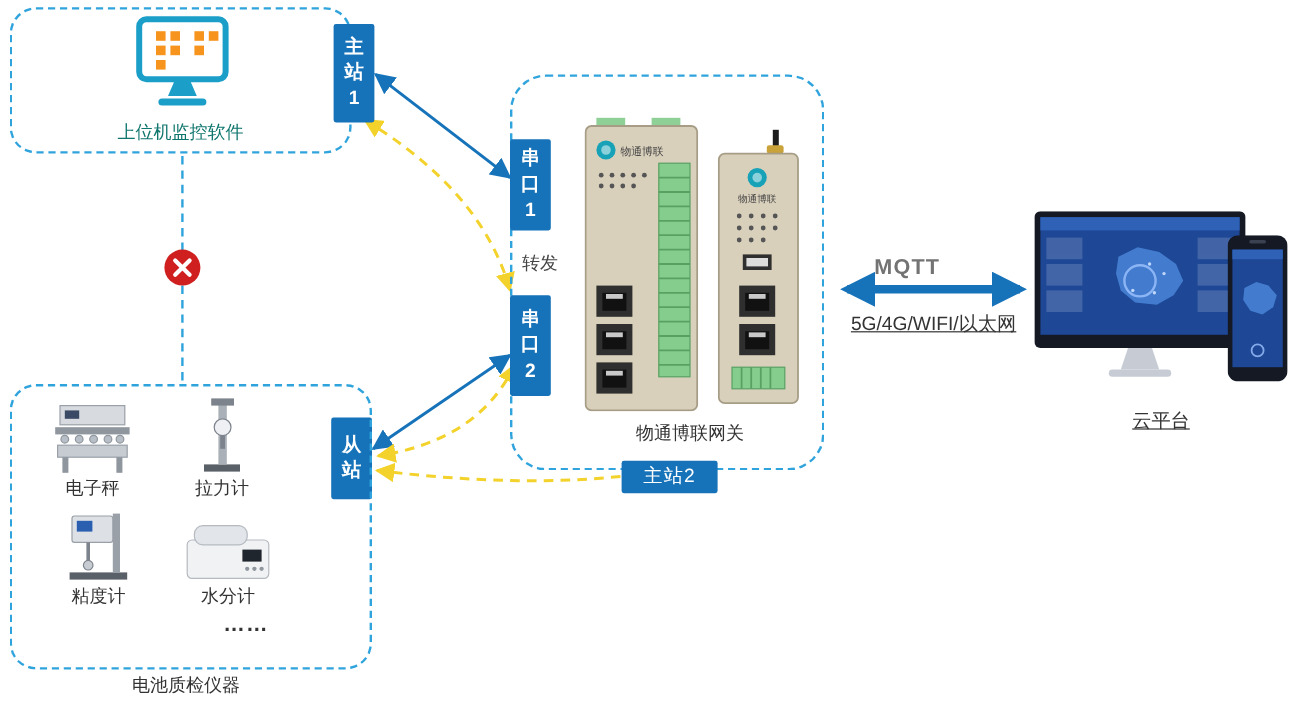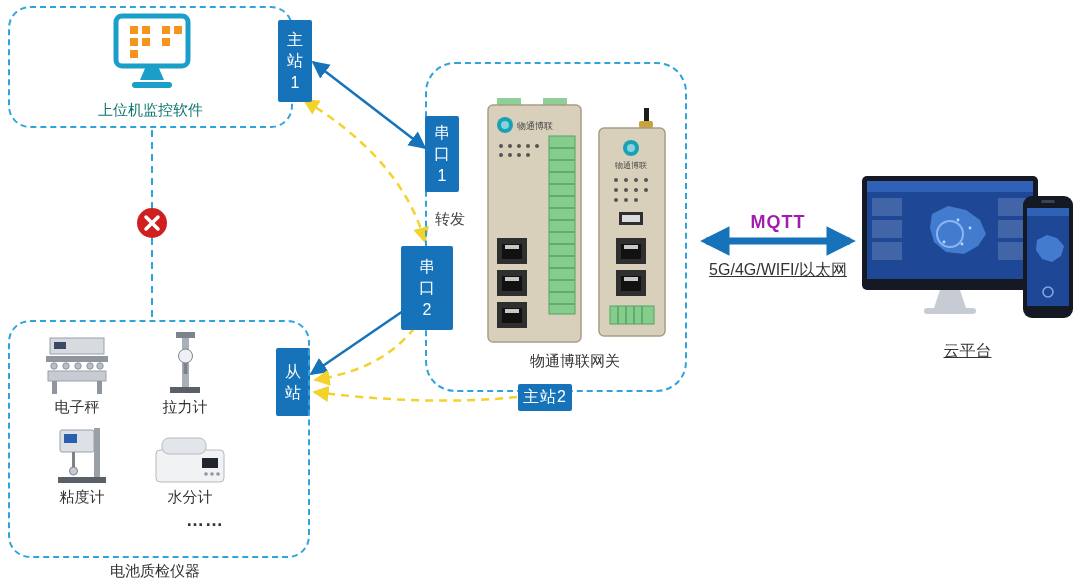--- a/index.html
+++ b/index.html
@@ -2,21 +2,21 @@
 <html><head>
 <meta charset="utf-8">
 <style>
   * { margin:0; padding:0; box-sizing:border-box; }
   body { font-family:"Liberation Sans","DejaVu Sans",sans-serif; background:#fff; }
   .canvas { position:relative; width:1080px; height:584px; background:#fff; overflow:hidden; }
   .abs { position:absolute; }
   .dashed-box { position:absolute; border:2px dashed #2fa3dc; border-radius:22px; background:transparent; }
   .bluebox { position:absolute; background:#1673b9; color:#fff; display:flex; align-items:center; justify-content:center;
              text-align:center; font-size:16px; border-radius:2px; }
-  .vtext { width:1.1em; line-height:1.32; word-break:break-all; text-align:center; }
+  .vtext { width:1.1em; line-height:1.32; word-break:break-all; text-align:center;font-weight:bold; }
   .lbl { position:absolute; color:#333; font-size:15px; text-align:center; }
   .lbl.big { font-size:18px; font-weight:bold; letter-spacing:1px; }
   .lbl.mid { font-size:16px;text-decoration:underline; }
   .caption { position:absolute; width:100%; bottom:6px; text-align:center; color:#0f766e; font-size:15px; }
   svg { display:block; }
 </style>
 </head>
 <body>
 
 <div class="canvas">
@@ -79,25 +79,25 @@
   </div>
 
   <div class="dashed-box" style="left:425px;top:62px;width:262px;height:330px;border-radius:30px"></div>
 
   <div class="bluebox" style="left:425px;top:116px;width:34px;height:76px">
     <div class="vtext">串口1</div>
   </div>
 
   <div class="lbl" style="left:427px;top:210px;width:46px;color:#444">转发</div>
 
-  <div class="bluebox" style="left:401px;top:246px;width:52px;height:84px">
+  <div class="bluebox" style="left:425px;top:246px;width:34px;height:84px">
     <div class="vtext">串口2</div>
   </div>
 
-  <div class="bluebox" style="left:518px;top:384px;width:54px;height:27px;letter-spacing:1px">
+  <div class="bluebox" style="left:518px;top:384px;width:80px;height:27px;letter-spacing:1px">
     <span>主站2</span>
   </div>
 
   <svg class="abs" style="left:487px;top:98px" width="95" height="245" viewBox="0 0 95 245">
     <rect x="10" y="0" width="24" height="9" fill="#8fd096"></rect>
     <rect x="56" y="0" width="24" height="9" fill="#8fd096"></rect>
     <rect x="1" y="7" width="93" height="237" rx="5" fill="#d9d0bc" stroke="#a79d86" stroke-width="1.5"></rect>
     <circle cx="18" cy="27" r="8" fill="#17a2b8"></circle>
     <circle cx="18" cy="27" r="4" fill="#fff" opacity="0.5"></circle>
     <text x="30" y="31" font-size="9" fill="#444">物通博联</text>
@@ -211,21 +211,21 @@
         <circle cx="60" cy="40" r="1.8" fill="#8f969e"></circle>
         <circle cx="66" cy="40" r="1.8" fill="#8f969e"></circle>
     </svg>
     <div class="lbl" style="left:145px;top:166px;width:70px">水分计</div>
 
     <div class="lbl big" style="left:160px;top:188px;width:70px">……</div>
   </div>
 
   <div class="lbl" style="left:55px;top:562px;width:200px">电池质检仪器</div>
 
-  <div class="lbl big" style="left:718px;top:212px;width:120px;color:#a21caf">MQTT</div>
+  <div class="lbl big" style="left:696px;top:212px;width:120px;color:#737373">MQTT</div>
   <div class="lbl mid" style="left:672px;top:260px;width:212px">5G/4G/WIFI/以太网</div>
 
   <svg class="abs" style="left:862px;top:176px" width="176" height="142" viewBox="0 0 176 142">
     <rect x="0" y="0" width="176" height="114" rx="5" fill="#141923"></rect>
     <rect x="5" y="5" width="166" height="98" fill="#1e4796"></rect>
     <rect x="5" y="5" width="166" height="11" fill="#2f62b6"></rect>
     <path d="M70,38 l16,-8 18,4 14,10 6,14 -8,12 -14,8 -18,-2 -12,-10 -4,-14 z" fill="#4a86d8" opacity="0.85"></path>
     <g fill="#ffffff" opacity="0.16">
       <rect x="10" y="22" width="30" height="18"></rect>
         <rect x="10" y="44" width="30" height="18"></rect>

